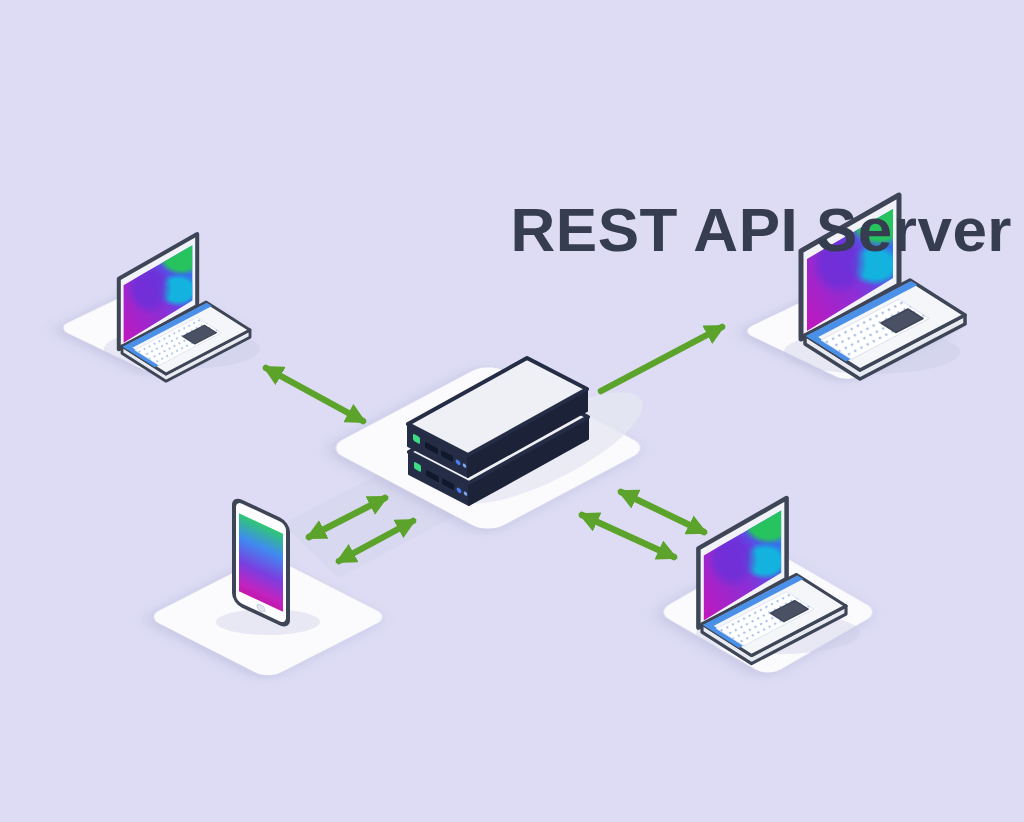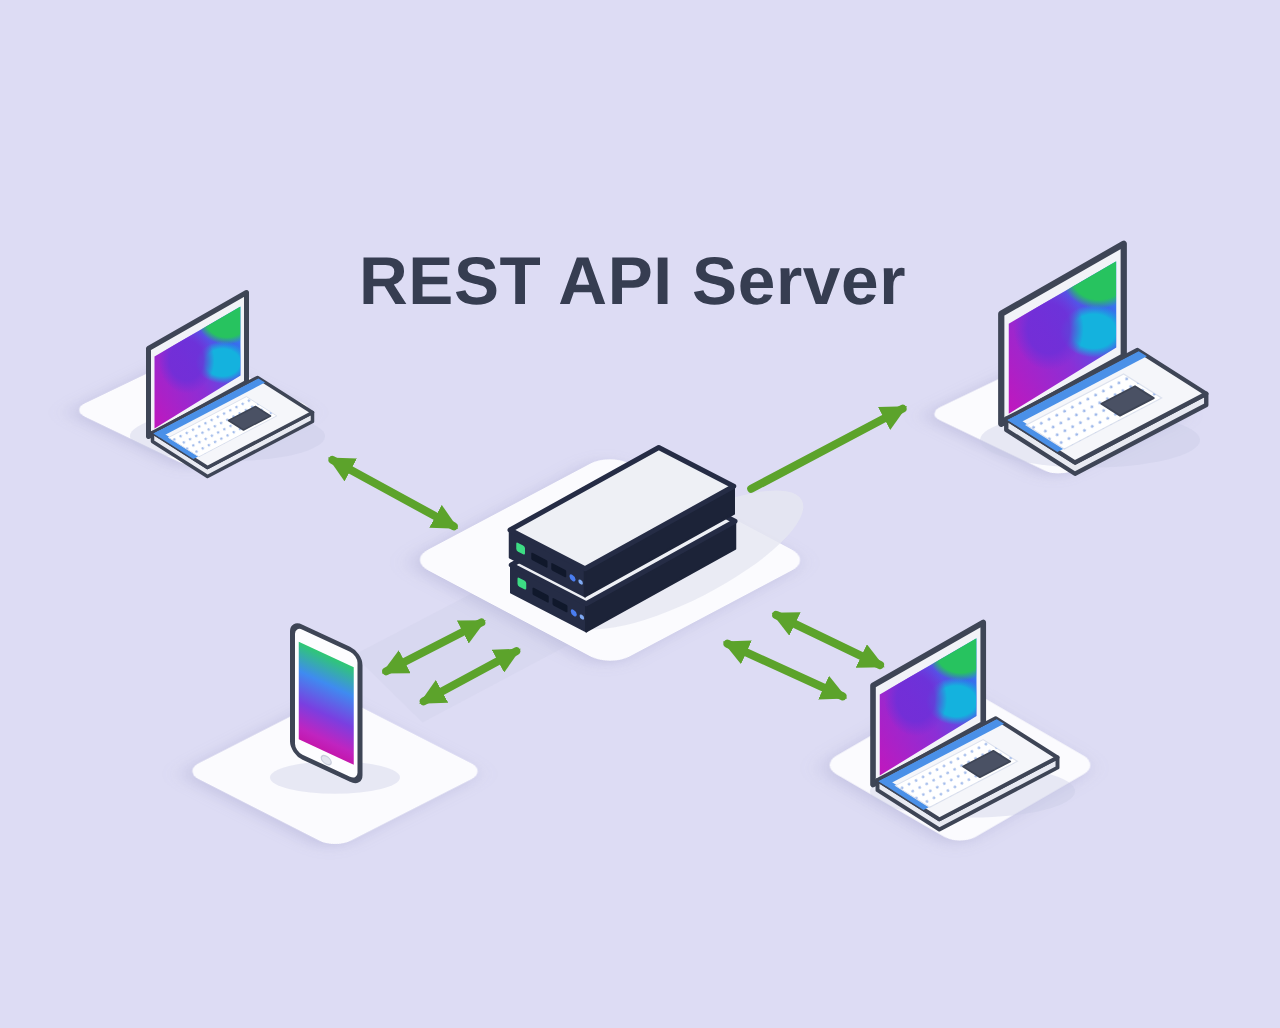--- a/index.html
+++ b/index.html
@@ -5,22 +5,22 @@
   html,body{margin:0;padding:0;}
   body{font-family:"Liberation Sans", sans-serif;}
   .canvas{
     position:relative;
     width:1024px;height:822px;
     background:var(--background,#dddcf4);
     overflow:hidden;
   }
   .page-title{
     position:absolute;top:194px;left:0;right:12px;
-    margin:0;text-align:center;
-    font-size:54px;font-weight:700;letter-spacing:.5px;
+    margin:0;text-align:right;
+    font-size:62px;font-weight:700;letter-spacing:.5px;
     color:var(--title-text,#363d51);
   }
   svg{display:block;position:absolute;top:0;left:0;}
   
   .tile{fill:var(--platform,#fbfbfe);filter:drop-shadow(0 6px 9px rgba(125,125,175,.25));}
   .ground-shadow{fill:#c9cbe4;opacity:.38;}
   .soft-band{fill:#d2d2ec;opacity:.45;}
   .arrow-line{stroke:var(--arrow,#5ca32b);stroke-width:6.5;fill:none;stroke-linecap:round;}
   .arrow-fill{fill:var(--arrow,#5ca32b);}
   .srv-top{fill:#eef0f5;stroke:var(--server-dark,#252c45);stroke-width:4;stroke-linejoin:round;}

